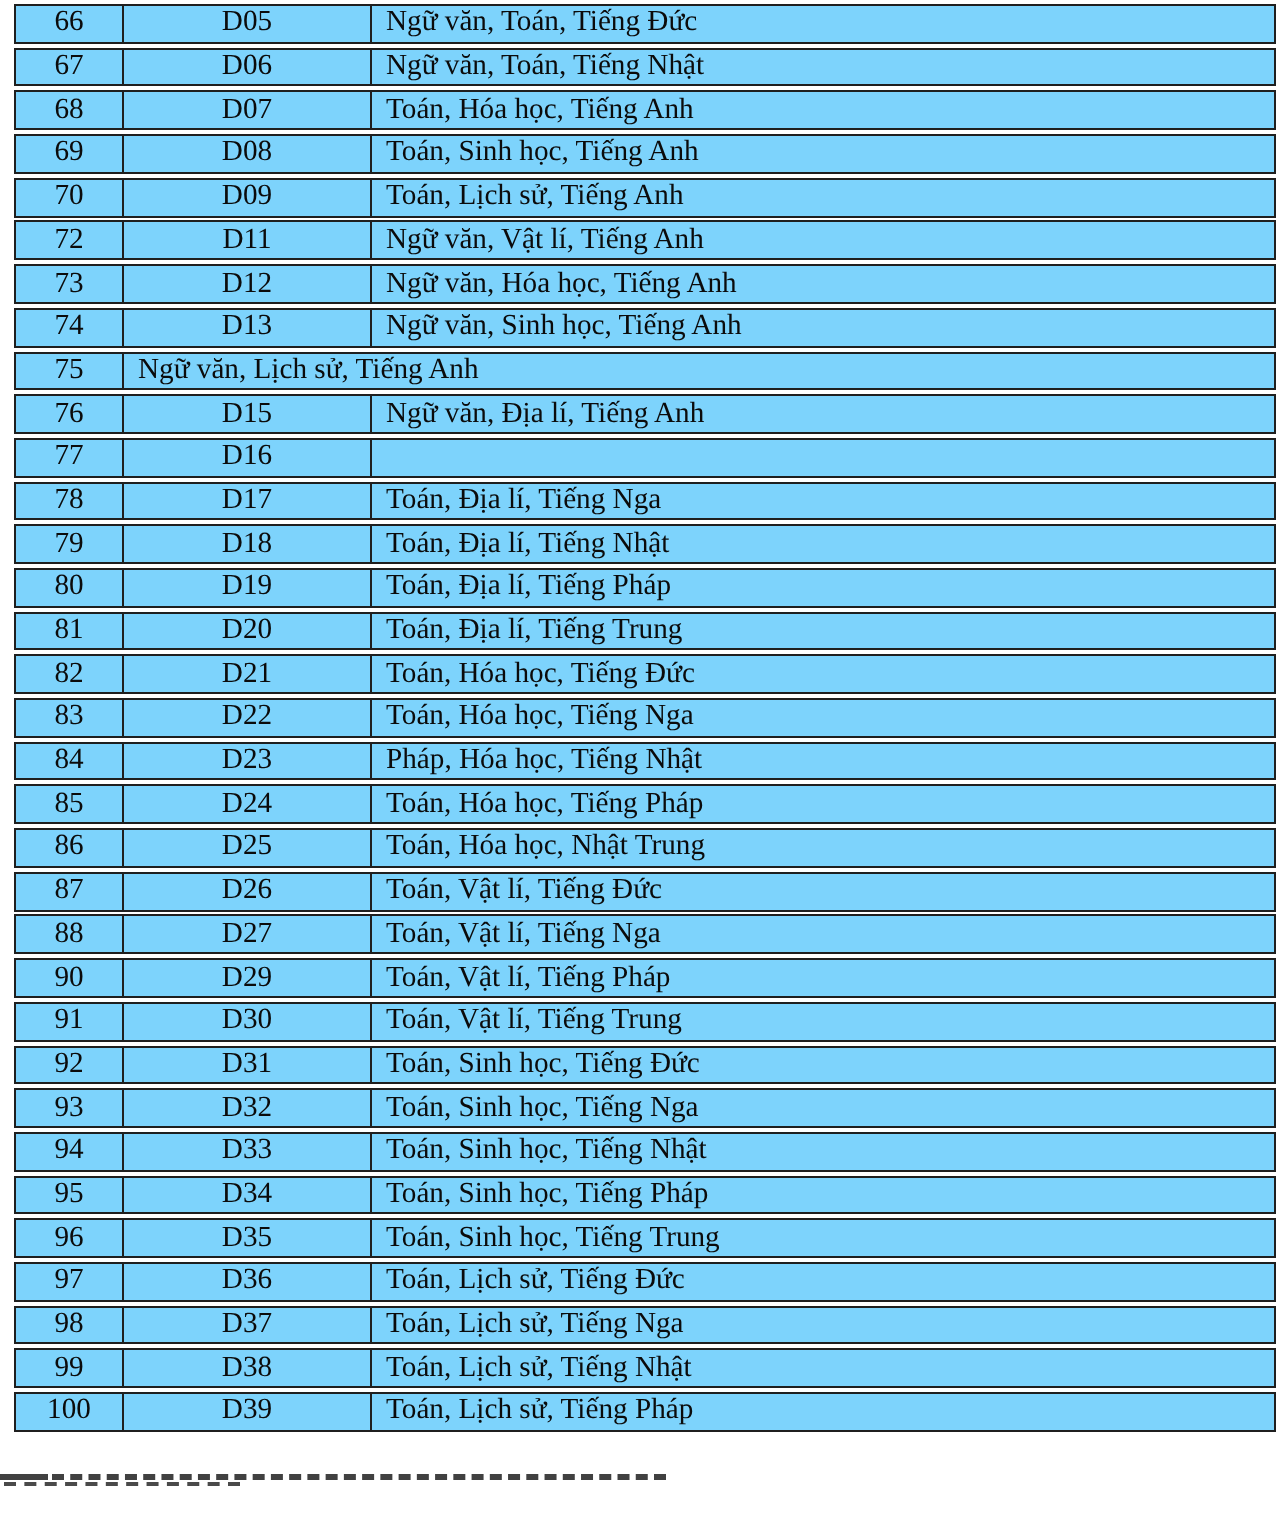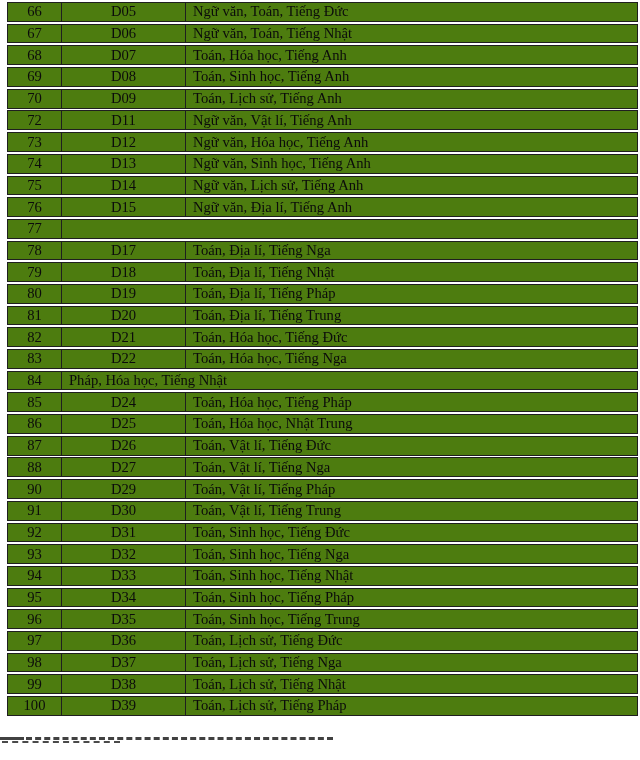--- a/index.html
+++ b/index.html
@@ -11,21 +11,21 @@
   }
   .page { position: relative; width: 640px; height: 760px; background: #ffffff; }
   .tbl { position: absolute; left: 7px; top: 2px; width: 631px; }
   .row {
     box-sizing: border-box;
     height: 19.8px;
     margin-bottom: 1.9px;
     border: 1.6px solid #1f1f1f;
     display: flex;
     align-items: center;
-    background: #4d7c0f;
+    background: #7dd3fc;
     font-size: 14.6px;
     color: #0b0b0b;
     white-space: nowrap;
   }
   .c { box-sizing: border-box; height: 100%; display: flex; align-items: center; overflow: hidden; }
   .c1 { width: 54px; justify-content: center; border-right: 1.6px solid #1f1f1f; }
   .c2 { width: 124px; justify-content: center; border-right: 1.6px solid #1f1f1f; }
   .c3 { flex: 1; padding-left: 7px; }
   
   .erase { position: absolute; background: #ffffff; z-index: 5; }
@@ -85,32 +85,32 @@
   </div>
 
   <div class="row">
     <div class="c c1">74</div>
     <div class="c c2">D13</div>
     <div class="c c3">Ngữ văn, Sinh học, Tiếng Anh</div>
   </div>
 
   <div class="row">
     <div class="c c1">75</div>
-    <div class="c c2">D14</div>
     <div class="c c3">Ngữ văn, Lịch sử, Tiếng Anh</div>
   </div>
 
   <div class="row">
     <div class="c c1">76</div>
     <div class="c c2">D15</div>
     <div class="c c3">Ngữ văn, Địa lí, Tiếng Anh</div>
   </div>
 
   <div class="row">
     <div class="c c1">77</div>
+    <div class="c c2">D16</div>
   </div>
 
   <div class="row">
     <div class="c c1">78</div>
     <div class="c c2">D17</div>
     <div class="c c3">Toán, Địa lí, Tiếng Nga</div>
   </div>
 
   <div class="row">
     <div class="c c1">79</div>
@@ -137,20 +137,21 @@
   </div>
 
   <div class="row">
     <div class="c c1">83</div>
     <div class="c c2">D22</div>
     <div class="c c3">Toán, Hóa học, Tiếng Nga</div>
   </div>
 
   <div class="row">
     <div class="c c1">84</div>
+    <div class="c c2">D23</div>
     <div class="c c3">Pháp, Hóa học, Tiếng Nhật</div>
   </div>
 
   <div class="row">
     <div class="c c1">85</div>
     <div class="c c2">D24</div>
     <div class="c c3">Toán, Hóa học, Tiếng Pháp</div>
   </div>
 
   <div class="row">

